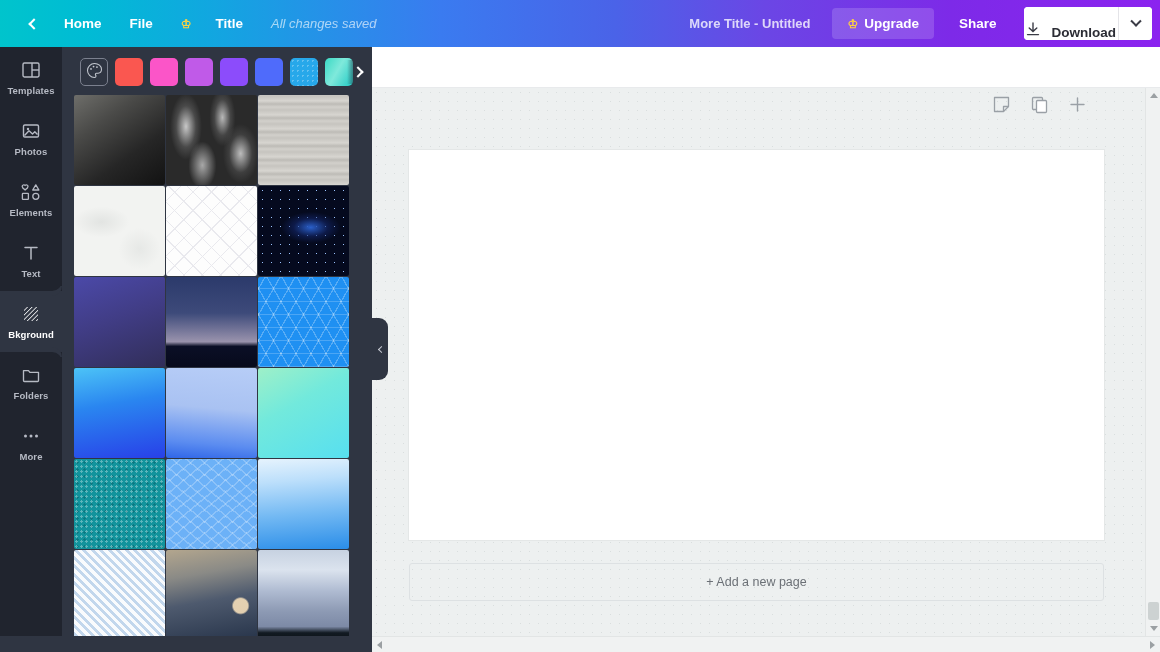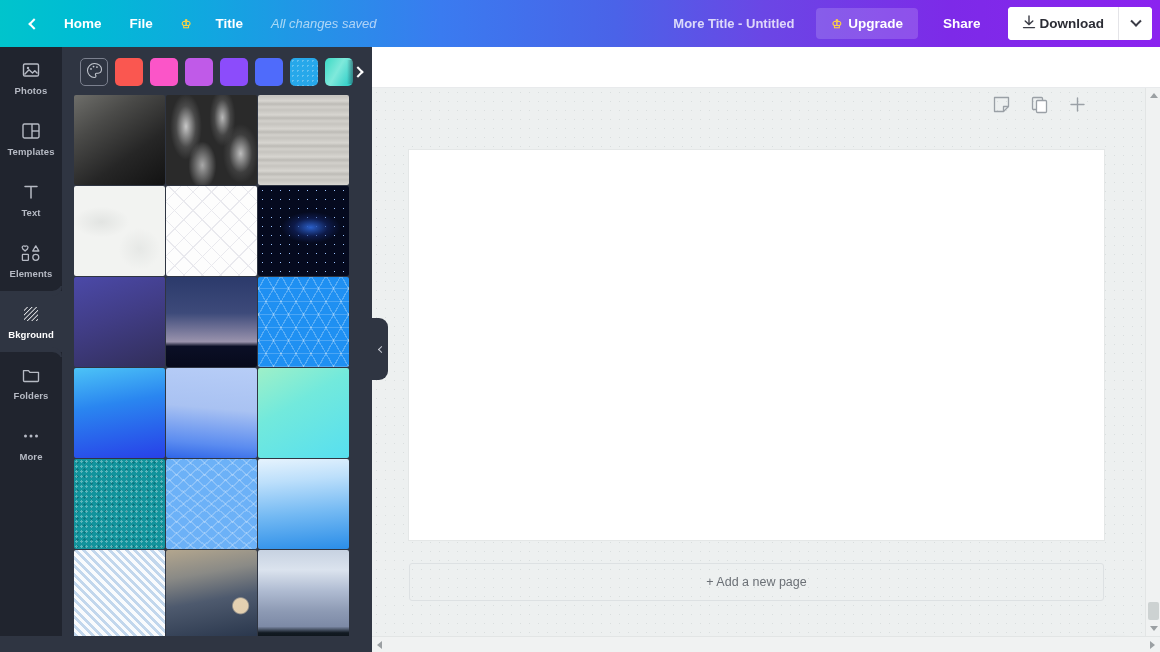--- a/index.html
+++ b/index.html
@@ -62,24 +62,24 @@
     padding: 8px 17px; border-radius: 4px; border: none;
     margin-left: 8px; cursor: pointer; white-space: nowrap;
     font-family: "Liberation Sans", sans-serif;
   }
   .dl-group {
     display: flex; align-items: stretch; margin-left: 10px;
     background: #fff; border-radius: 4px; overflow: hidden;
     height: 33px;
   }
   .btn-download {
-    display: flex; align-items: center; gap: 4px;
+    display: flex; align-items: flex-end; gap: 12px;
     background: #fff; color: #2b2c34;
     font-size: 13.5px; font-weight: bold;
-    padding: 0 14px; border: none; cursor: pointer; white-space: nowrap;
+    padding: 0 2px; border: none; cursor: pointer; white-space: nowrap;
     font-family: "Liberation Sans", sans-serif;
   }
   .btn-dl-caret {
     display: flex; align-items: center; justify-content: center;
     width: 34px; background: #fff; border: none;
     border-left: 1px solid #e4e4e8; cursor: pointer;
   }
   .caret-dn {
     width: 8px; height: 8px;
     border-right: 2px solid #3b3c46; border-bottom: 2px solid #3b3c46;
@@ -322,58 +322,58 @@
         </button>
       </div>
     </div>
   </div>
 
   <div class="rail">
 
     <div class="rail-item">
       <span class="ic">
         <svg width="20" height="20" viewBox="0 0 20 20">
+            <rect x="2" y="3" width="16" height="14" rx="1.4" fill="none" stroke="currentColor" stroke-width="1.4"></rect>
+            <line x1="11" y1="3" x2="11" y2="17" stroke="currentColor" stroke-width="1.4"></line>
+            <line x1="11" y1="10" x2="18" y2="10" stroke="currentColor" stroke-width="1.4"></line>
+          </svg>
+      </span>
+      <span class="rail-label">Templates</span>
+    </div>
+
+    <div class="rail-item">
+      <span class="ic">
+        <svg width="20" height="20" viewBox="0 0 20 20">
             <rect x="2.5" y="4" width="15" height="12" rx="1.3" fill="none" stroke="currentColor" stroke-width="1.4"></rect>
             <circle cx="7" cy="8" r="1.2" fill="currentColor"></circle>
             <path d="M3.5 14.5 L8 9.8 L11.5 13 L13.8 10.8 L16.5 13.6" fill="none" stroke="currentColor" stroke-width="1.4" stroke-linejoin="round"></path>
           </svg>
       </span>
       <span class="rail-label">Photos</span>
-    </div>
-
-    <div class="rail-item">
-      <span class="ic">
-        <svg width="20" height="20" viewBox="0 0 20 20">
-            <rect x="2" y="3" width="16" height="14" rx="1.4" fill="none" stroke="currentColor" stroke-width="1.4"></rect>
-            <line x1="11" y1="3" x2="11" y2="17" stroke="currentColor" stroke-width="1.4"></line>
-            <line x1="11" y1="10" x2="18" y2="10" stroke="currentColor" stroke-width="1.4"></line>
-          </svg>
-      </span>
-      <span class="rail-label">Templates</span>
-    </div>
-
-    <div class="rail-item">
-      <span class="ic">
-        <svg width="20" height="20" viewBox="0 0 20 20">
-            <path d="M4 4.5 H16 M10 4.5 V16" stroke="currentColor" stroke-width="1.5" fill="none" stroke-linecap="round"></path>
-          </svg>
-      </span>
-      <span class="rail-label">Text</span>
     </div>
 
     <div class="rail-item">
       <span class="ic">
         <svg width="22" height="20" viewBox="0 0 22 20">
             <path d="M5.1 3.4 c-1.1-1.1-2.9-0.3-2.9 1.1 0 1.5 2.9 3.4 2.9 3.4 s2.9-1.9 2.9-3.4 c0-1.4-1.8-2.2-2.9-1.1z" fill="none" stroke="currentColor" stroke-width="1.3"></path>
             <path d="M15.8 2.9 L18.9 8 H12.7 z" fill="none" stroke="currentColor" stroke-width="1.3" stroke-linejoin="round"></path>
             <rect x="2.4" y="11.3" width="6" height="6" rx="0.6" fill="none" stroke="currentColor" stroke-width="1.3"></rect>
             <circle cx="15.8" cy="14.3" r="3" fill="none" stroke="currentColor" stroke-width="1.3"></circle>
           </svg>
       </span>
       <span class="rail-label">Elements</span>
+    </div>
+
+    <div class="rail-item">
+      <span class="ic">
+        <svg width="20" height="20" viewBox="0 0 20 20">
+            <path d="M4 4.5 H16 M10 4.5 V16" stroke="currentColor" stroke-width="1.5" fill="none" stroke-linecap="round"></path>
+          </svg>
+      </span>
+      <span class="rail-label">Text</span>
     </div>
 
     <div class="rail-item active">
       <span class="ic">
         <svg width="20" height="20" viewBox="0 0 20 20">
           <defs>
               <pattern id="hatch" width="3.2" height="3.2" patternTransform="rotate(45)" patternUnits="userSpaceOnUse">
             <line x1="0" y1="0" x2="0" y2="3.2" stroke="currentColor" stroke-width="1.5"></line>
               </pattern>
             </defs>

